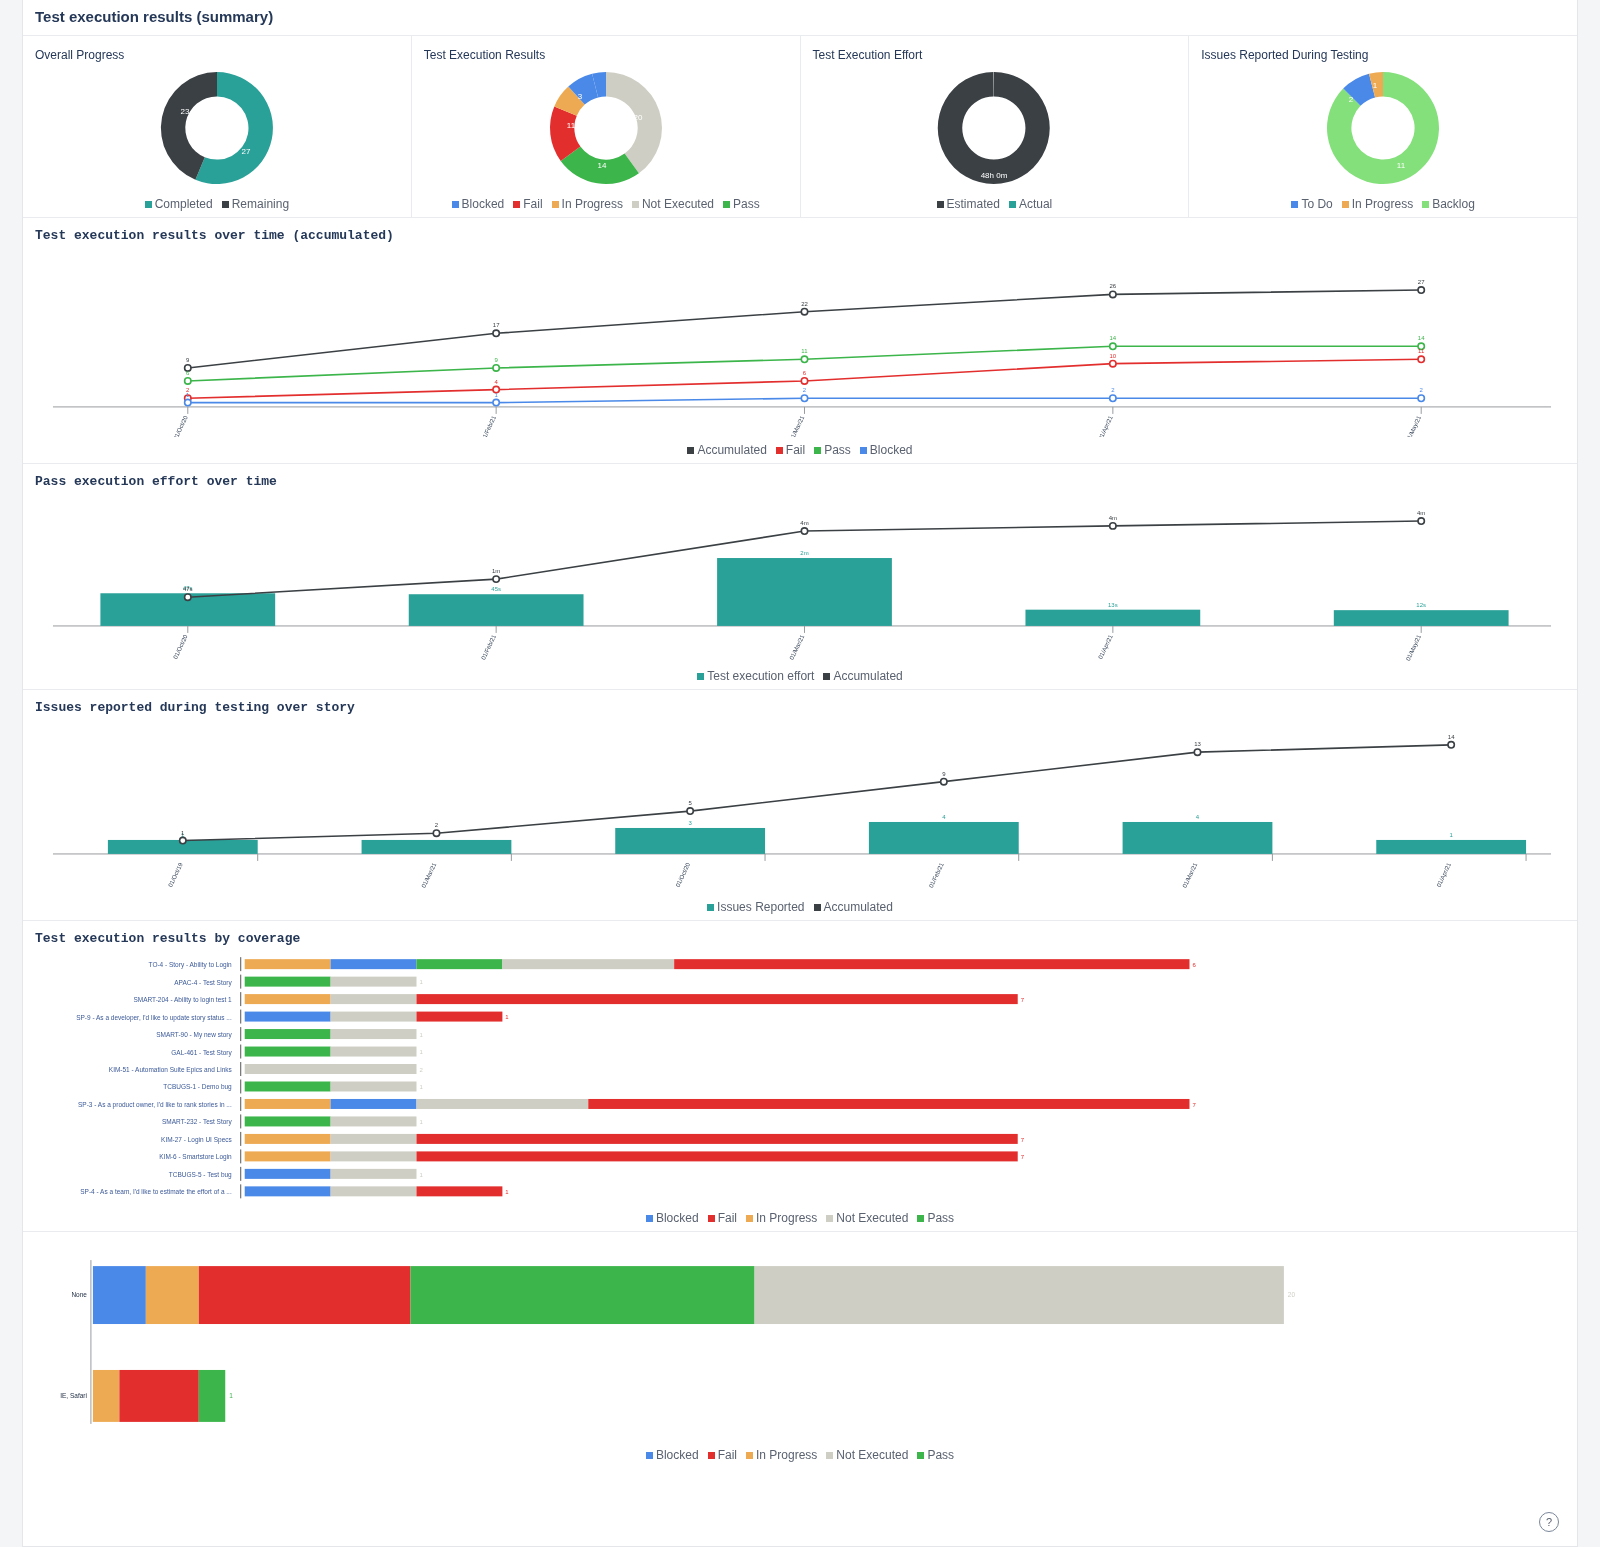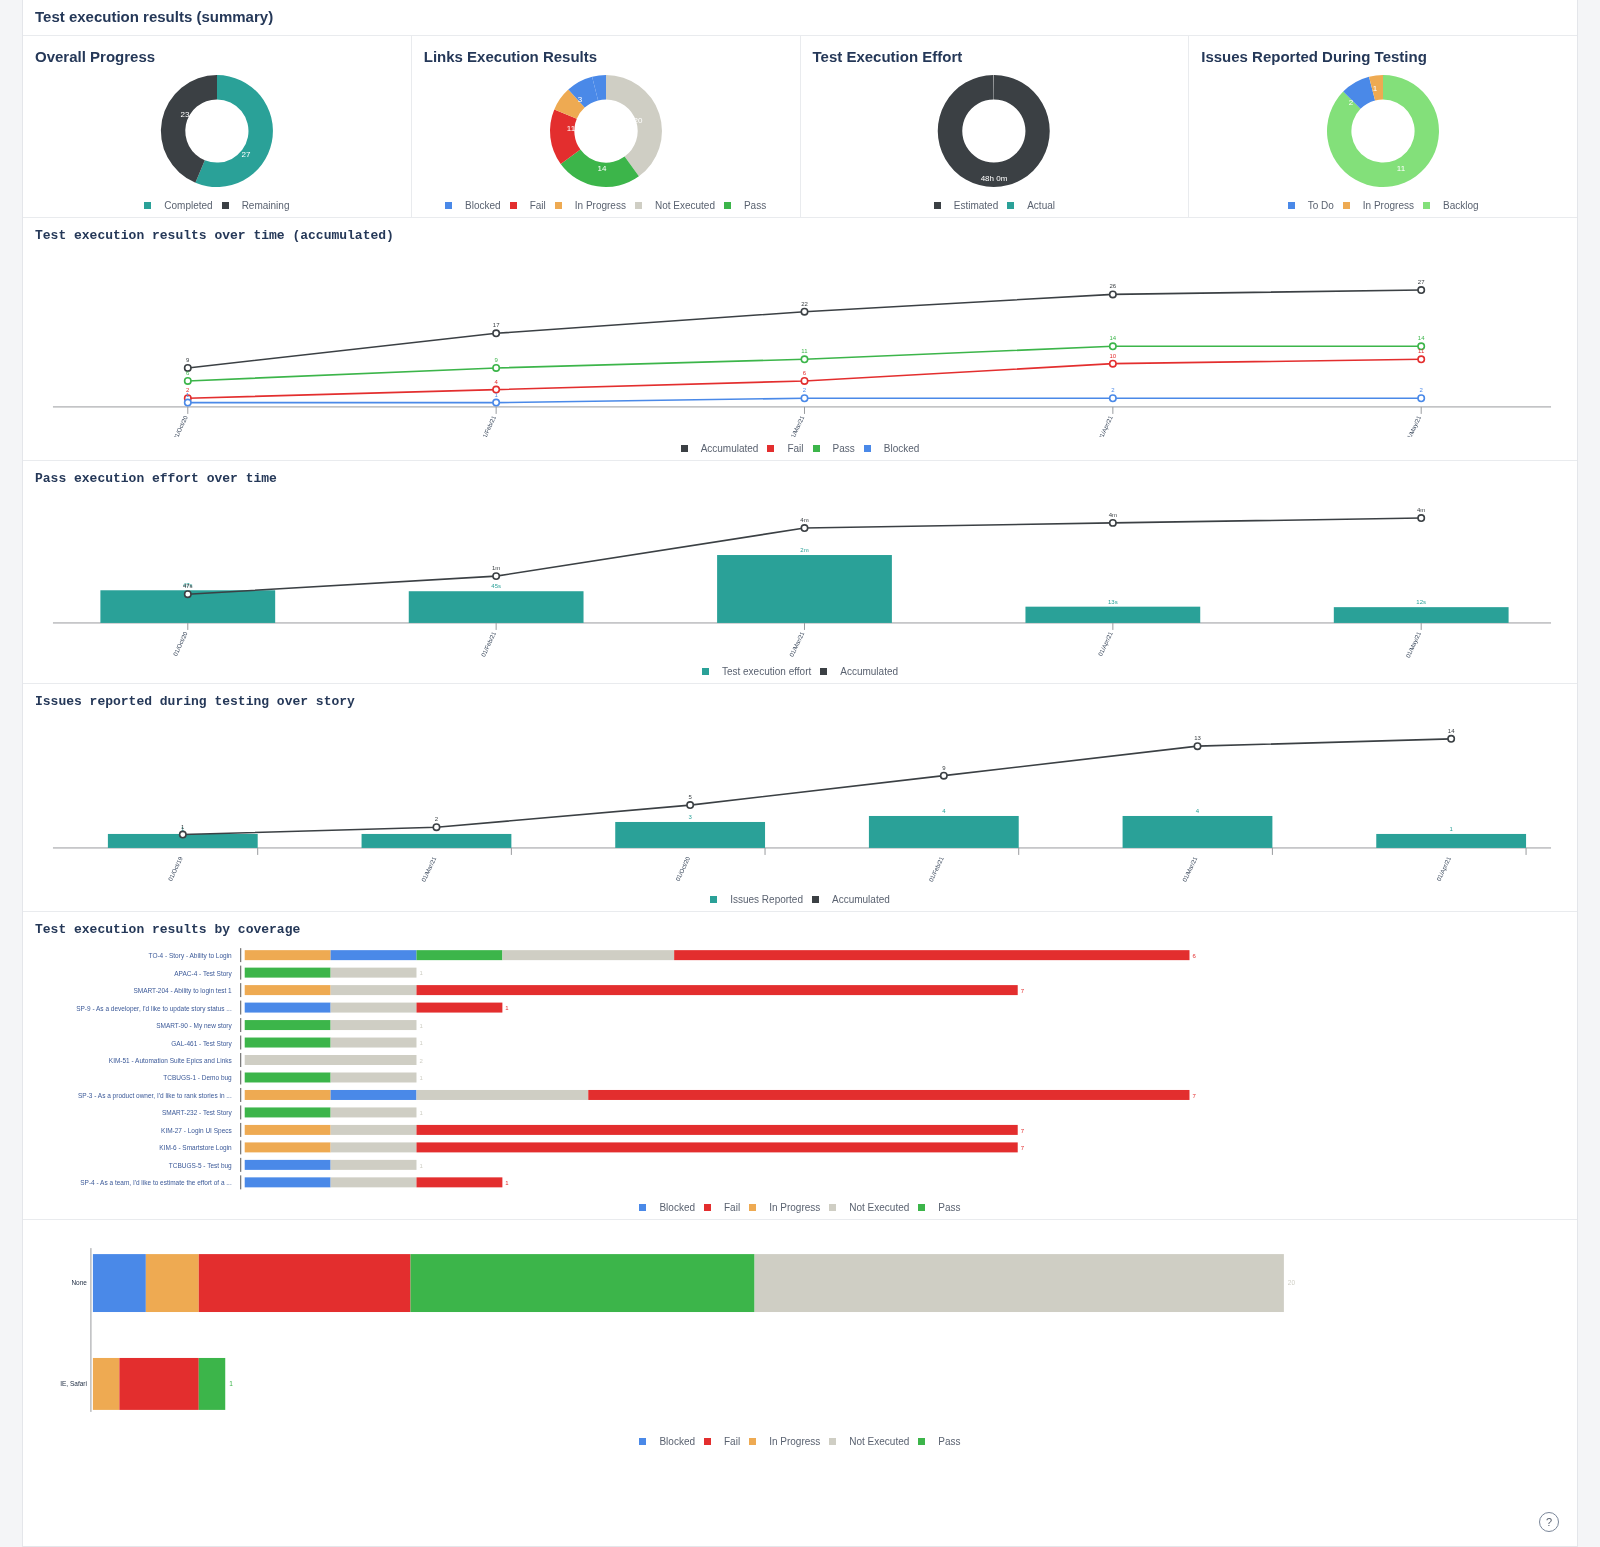--- a/index.html
+++ b/index.html
@@ -33,34 +33,34 @@
   .donut-row { display: flex; width: 100%; }
   .donut-cell {
     flex: 1 1 0;
     padding: 12px 0 6px 0;
     border-right: 1px solid #e9ebee;
     position: relative;
   }
   .donut-cell:last-child { border-right: none; }
   .donut-cell h3 {
     margin: 0 0 4px 12px;
-    font-size: 15px;
-    font-weight: bold;
+    font-size: 12px;
+    font-weight: normal;
     color: #253858;
   }
   .donut-wrap { height: 125px; display: flex; align-items: center; justify-content: center; position: relative; }
   .donut-wrap svg { display: block; }
   .slice-label { font-size: 8px; fill: #ffffff; }
   .donut-center-label { font-size: 8px; fill: #ffffff; }
 
   .legend {
     display: flex; justify-content: center; align-items: center;
     gap: 9px; margin-top: 6px; flex-wrap: wrap;
   }
-  .legend-item { display: flex; align-items: center; gap: 13px; font-size: 10px; color: #5a6270; }
+  .legend-item { display: flex; align-items: center; gap: 3px; font-size: 12px; color: #5a6270; }
   .legend-swatch { width: 7px; height: 7px; display: inline-block; }
 
   
   .section { width: 100%; border-top: 1px solid #e9ebee; padding: 10px 0 6px 0; }
   .section > h3 {
     margin: 0 0 4px 12px;
     font-size: 13px;
     font-weight: bold;
     color: #253858;
     font-family: Liberation Mono, monospace;
@@ -118,21 +118,21 @@
           <span>Completed</span>
         </span>
         <span class="legend-item">
           <i class="legend-swatch" style="background:#3b4044"></i>
           <span>Remaining</span>
         </span>
       </div>
     </div>
 
     <div class="donut-cell">
-      <h3>Links Execution Results</h3>
+      <h3>Test Execution Results</h3>
       <div class="donut-wrap">
         <svg width="130" height="125" viewBox="0 0 130 125">
           <g transform="translate(65,62)">
 
             <path d="M 0,-56 A 56,56 0 0 1 32.9,45.3 L 18.6,25.6 A 31.6,31.6 0 0 0 0,-31.6 Z" fill="#cfcec4"></path>
 
             <path d="M 32.9,45.3 A 56,56 0 0 1 -45.3,32.9 L -25.6,18.6 A 31.6,31.6 0 0 0 18.6,25.6 Z" fill="#3cb54a"></path>
 
             <path d="M -45.3,32.9 A 56,56 0 0 1 -51.7,-21.6 L -29.2,-12.2 A 31.6,31.6 0 0 0 -25.6,18.6 Z" fill="#e32e2e"></path>
 

